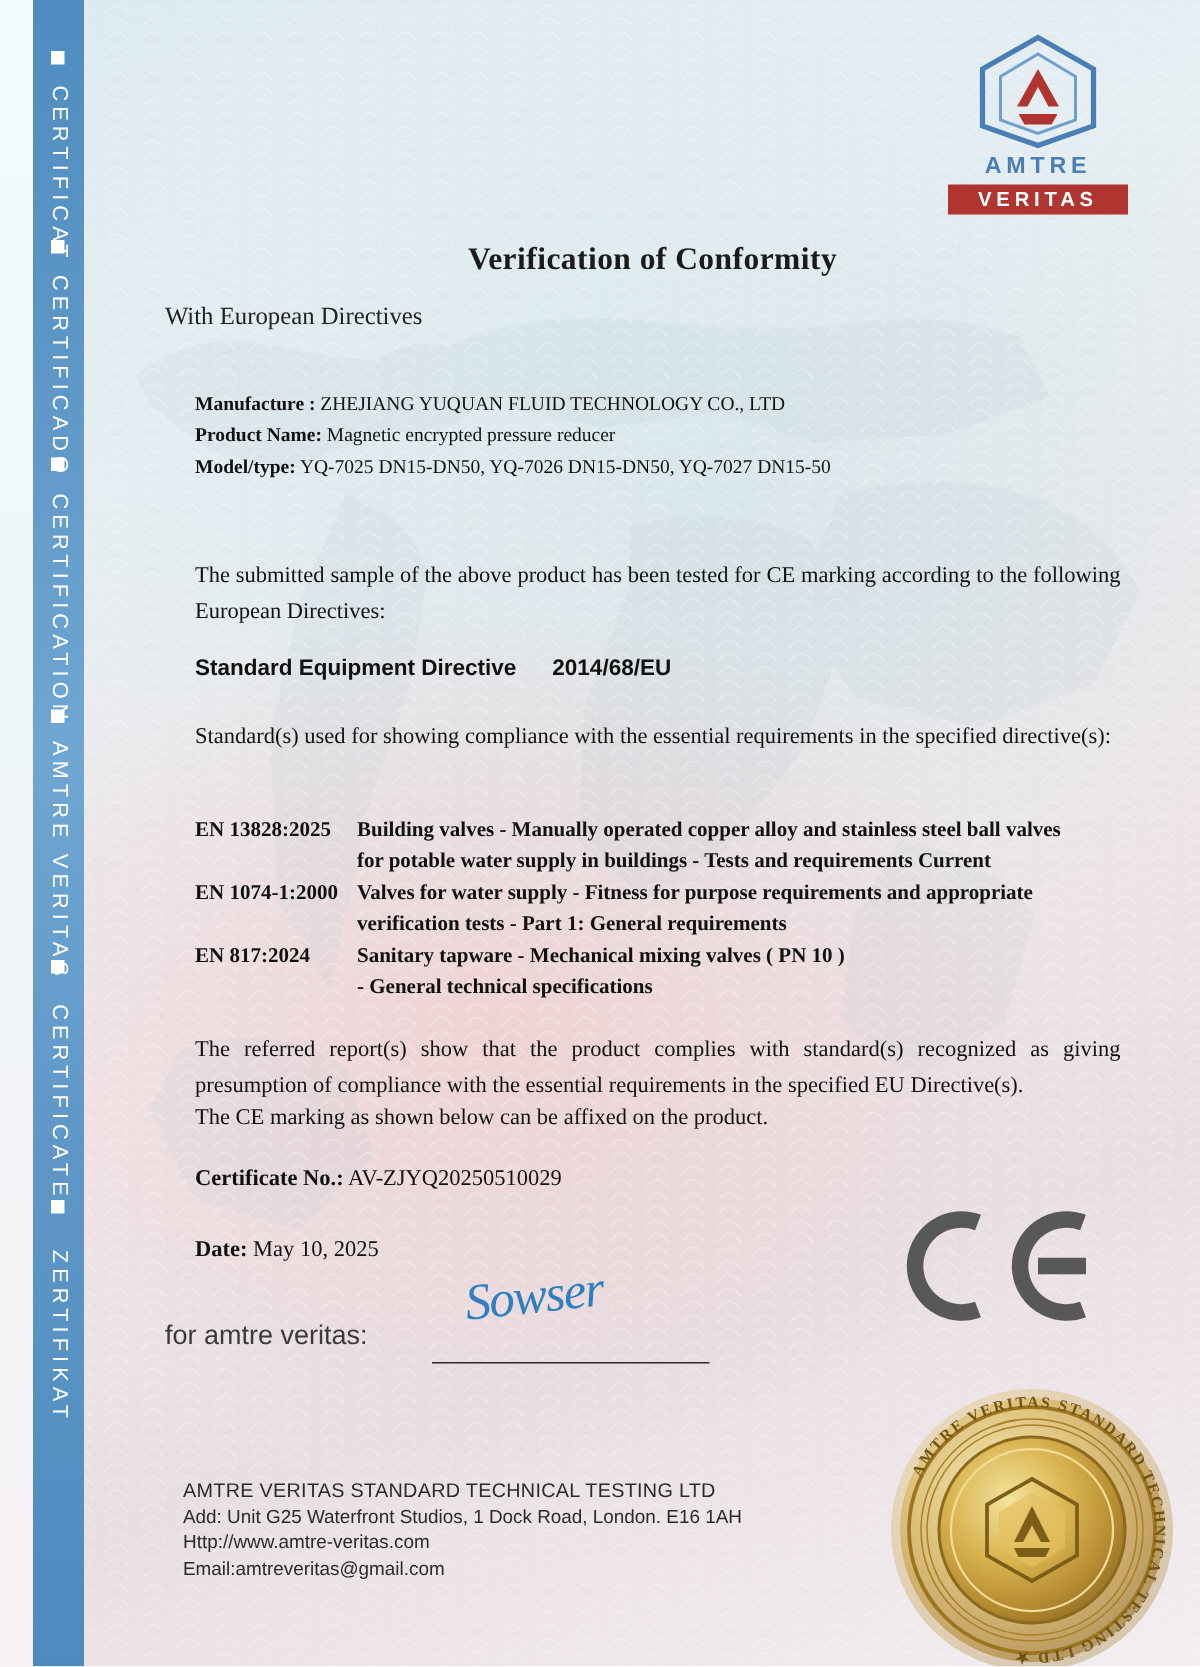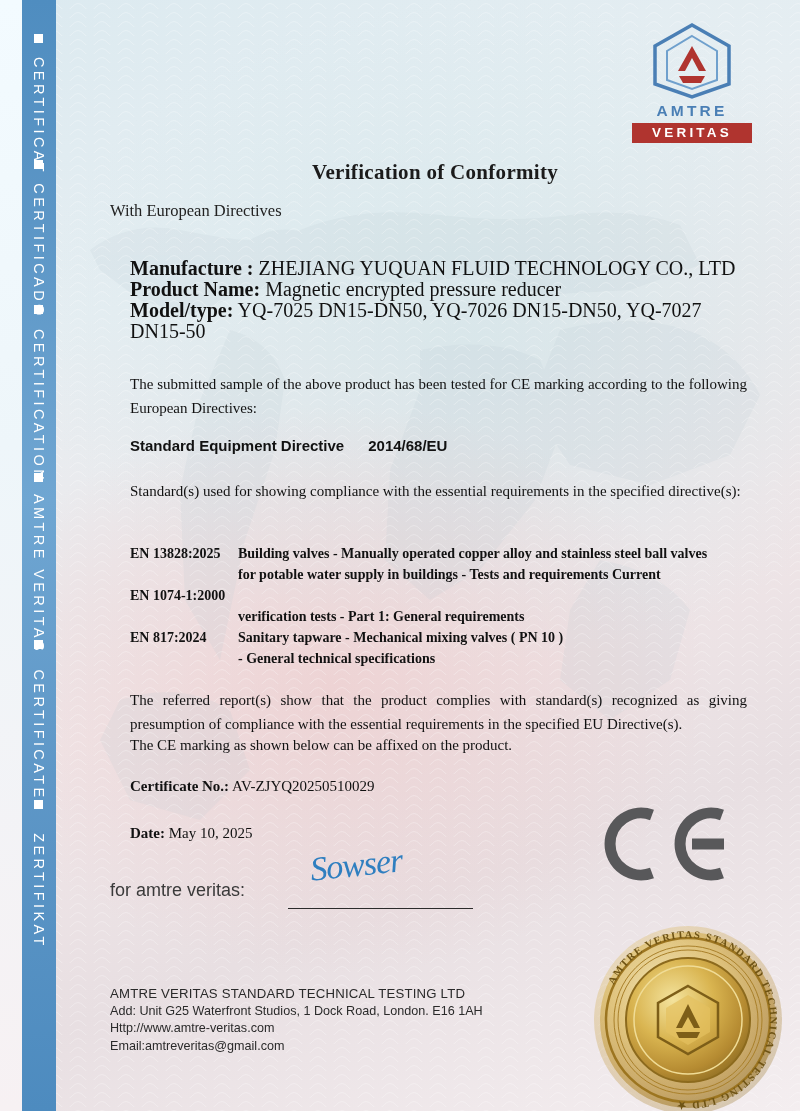--- a/index.html
+++ b/index.html
@@ -128,21 +128,21 @@
     text-align: left;
     font-size: 16.5px;
     color: #222;
   }
 
   .block {
     position: absolute;
     left: 20px;
     width: 620px;
   }
-  .kv { font-size: 20px; color: #111; line-height: 21px; }
+  .kv { font-size: 13px; color: #111; line-height: 21px; }
   .kv b { font-weight: bold; }
   .kv .val { font-weight: normal; }
 
   .para {
     font-size: 15px;
     color: #111;
     line-height: 24px;
     text-align: justify;
   }
   .directive {
@@ -187,21 +187,21 @@
     font-style: italic;
     font-size: 34px;
     transform: rotate(-6deg);
     letter-spacing: -1px;
   }
 
   .ce-mark { position: absolute; left: 490px; top: 805px; }
 
   .footer {
     position: absolute;
-    left: 0;
+    left: 12px;
     top: 985px;
     font-family: "Liberation Sans", sans-serif;
     font-size: 12.6px;
     color: #2a2a2a;
     line-height: 17.5px;
   }
   .footer .f1 { font-size: 13.2px; letter-spacing: .2px; }
 
   .seal { position: absolute; left: 478px; top: 920px; width: 200px; height: 200px; }
 </style>
@@ -291,20 +291,21 @@
 
     <div class="block" style="top:543px; width:617px;">
       <div class="std-row">
         <div class="std-code">EN 13828:2025</div>
         <div class="std-desc">Building valves - Manually operated copper alloy and stainless steel ball valves</div>
       </div>
       <div class="std-cont">for potable water supply in buildings - Tests and requirements Current</div>
 
       <div class="std-row">
         <div class="std-code">EN 1074-1:2000</div>
+        <div class="std-desc">Valves for water supply - Fitness for purpose requirements and appropriate</div>
       </div>
       <div class="std-cont">verification tests - Part 1: General requirements</div>
 
       <div class="std-row">
         <div class="std-code">EN 817:2024</div>
         <div class="std-desc">Sanitary tapware - Mechanical mixing valves ( PN 10 )</div>
       </div>
       <div class="std-cont">- General technical specifications</div>
     </div>
 

